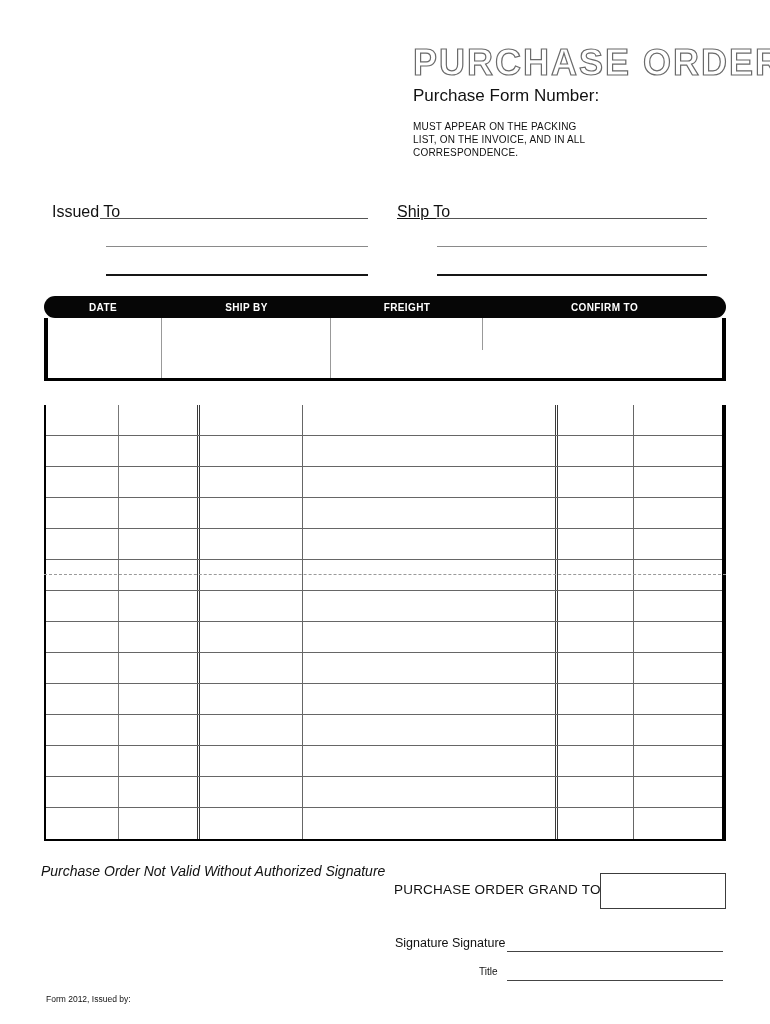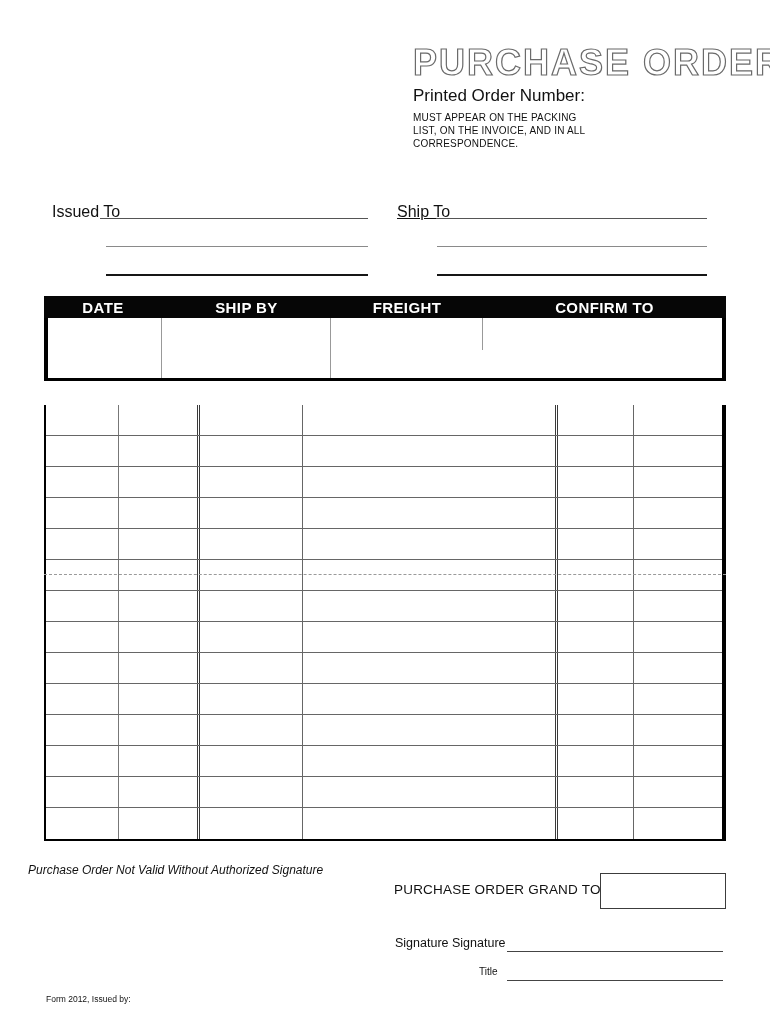--- a/index.html
+++ b/index.html
@@ -8,37 +8,37 @@
     font-family:"Liberation Sans", sans-serif; color:var(--ink,#111);
     overflow:hidden;
   }
   
   .po-title {
     position:absolute; left:413px; top:42px;
     font-size:36px; font-weight:700; letter-spacing:2px; white-space:nowrap;
     color:#ffffff; -webkit-text-stroke:1.2px #6b6b6b;
   }
   .po-number-label { position:absolute; left:413px; top:86px; font-size:17px; }
-  .po-note { position:absolute; left:413px; top:111px; font-size:10px; line-height:13px; letter-spacing:0.2px; }
+  .po-note { position:absolute; left:413px; top:120px; font-size:10px; line-height:13px; letter-spacing:0.2px; }
   
   .addr-label { position:absolute; font-size:16px; }
   .lbl-issued { left:52px;  top:203px; }
   .lbl-ship   { left:397px; top:203px;text-decoration:underline; }
   .fill-line  { position:absolute; height:0; border-bottom:1px solid #555; }
   .il1 { left:100px; top:218px; width:268px; }
   .il2 { left:106px; top:246px; width:262px; border-bottom-color:#8a8a8a; }
   .il3 { left:106px; top:274px; width:262px; border-bottom:2px solid #161616; }
   .sl1 { left:436px; top:218px; width:271px; }
   .sl2 { left:437px; top:246px; width:270px; border-bottom-color:#8a8a8a; }
   .sl3 { left:437px; top:274px; width:270px; border-bottom:2px solid #161616; }
   
   .info { position:absolute; left:44px; top:296px; width:682px; }
   .bar {
     background:var(--bar-bg,#060606); color:#fff; display:flex; align-items:center;
-    height:22px; font-weight:700; font-size:15px; letter-spacing:0.4px;
+    height:22px; font-weight:700; font-size:10px; letter-spacing:0.4px;border-radius:11px;
   }
   .bar span { text-align:center; }
   .w1{width:118px}.w2{width:169px}.w3{width:152px}.w4{width:243px}.w5{width:395px}
   .inforow { display:flex; background:#fff; border-left:4px solid #000; border-right:4px solid #000; }
   .r1{height:32px}.r2{height:28px}
   .inforow .cell { box-sizing:border-box; height:100%; }
   .cw1{width:114px; border-right:1px solid #999;}
   .cw2{width:169px; border-right:1px solid #999;}
   .cw3{width:152px; border-right:1px solid #999;}
   .cw4{width:239px;}
@@ -55,36 +55,36 @@
   .itrow:last-child { border-bottom:none; }
   .ic { box-sizing:border-box; height:100%; }
   .c0{width:73px;  border-right:1px solid #777;}
   .c1{width:78px;}
   .c2{width:106px; border-left:3px double #3a3a3a; border-right:1px solid #666;}
   .c3{width:252px;}
   .c4{width:79px;  border-left:3px double #3a3a3a; border-right:1px solid #666;}
   .c5{width:88px;}
   .perf { position:absolute; left:44px; top:574px; width:682px; border-top:1px dashed #9a9a9a; }
   
-  .validity   { position:absolute; left:28px;  top:863px; font-size:12px; font-style:italic;text-align:center; }
+  .validity   { position:absolute; left:41px;  top:863px; font-size:14px; font-style:italic;text-align:center; }
   .gt-label   { position:absolute; left:394px; top:882px; font-size:13.5px; letter-spacing:0.2px; }
   .gt-box     { position:absolute; left:600px; top:873px; width:124px; height:34px; border:1px solid #3c3c3c; background:#fff; }
   .sig-label  { position:absolute; left:395px; top:936px; font-size:12.5px; }
   .sig-line   { position:absolute; left:507px; top:951px; width:216px; height:0; border-bottom:1px solid #444; }
   .title-label{ position:absolute; left:479px; top:966px; font-size:10px; }
   .title-line { position:absolute; left:507px; top:980px; width:216px; height:0; border-bottom:1px solid #444; }
   .form-note  { position:absolute; left:46px;  top:994px; font-size:8.5px; }
 </style>
 </head>
 <body>
 
 <div class="page">
 
   <div class="po-title">PURCHASE ORDER</div>
-  <div class="po-number-label">Printed Order Number:</div>
+  <div class="po-number-label">Purchase Form Number:</div>
   <div class="po-note">
     <div>MUST APPEAR ON THE PACKING</div>
     <div>LIST, ON THE INVOICE, AND IN ALL</div>
     <div>CORRESPONDENCE.</div>
   </div>
 
   <span class="addr-label lbl-issued">Issued To</span>
   <div class="fill-line il1"></div>
   <div class="fill-line il2"></div>
   <div class="fill-line il3"></div>

